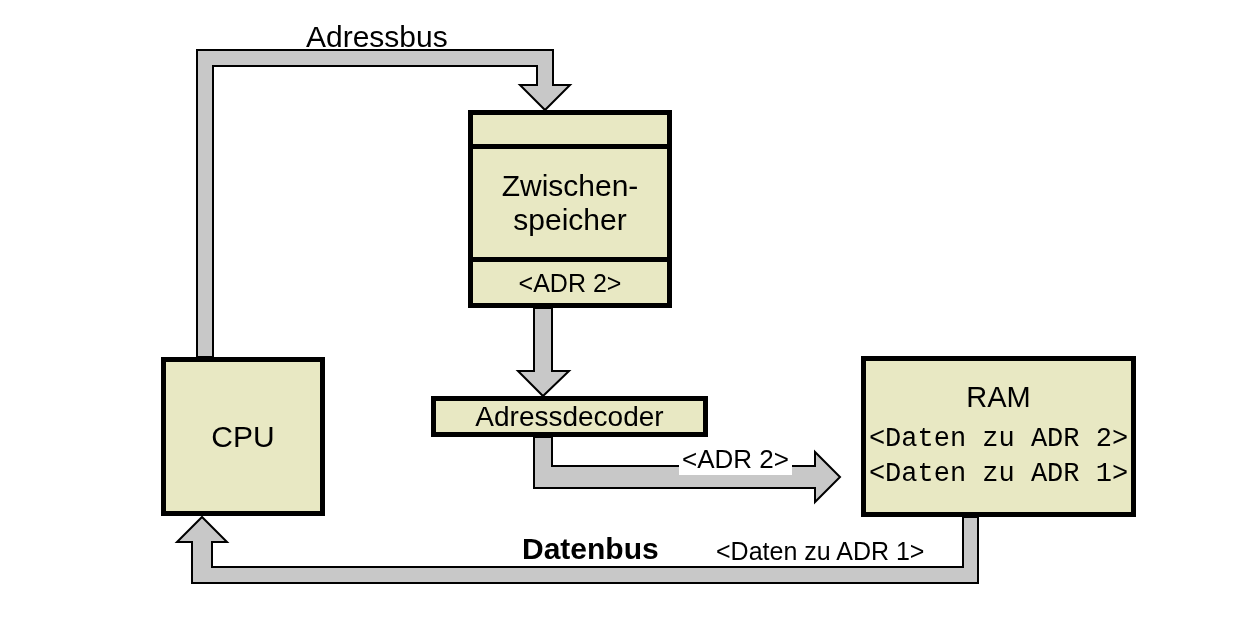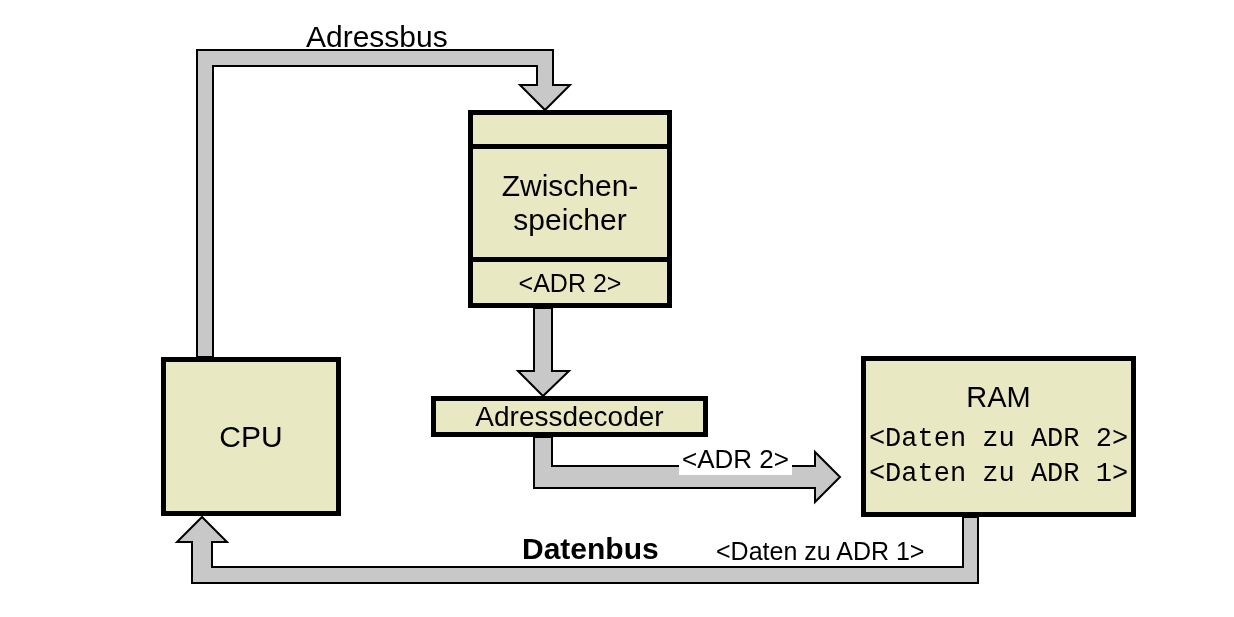--- a/index.html
+++ b/index.html
@@ -34,21 +34,21 @@
     margin-left: 28px;
   }
   .node-label {
     text-align: center;
     line-height: 1.12;
     white-space: pre-line;
   }
 
   
   #cpu-node {
-    left: 133px; top: 357px; width: 180px; height: 159px;
+    left: 133px; top: 357px; width: 164px; height: 159px;
     justify-content: center;
   }
   #cpu-node .node-label { font-size: 30px; }
 
   
   #buffer-node {
     left: 440px; top: 110px; width: 204px; height: 198px;
     justify-content: flex-start;
     padding: 0;
   }

